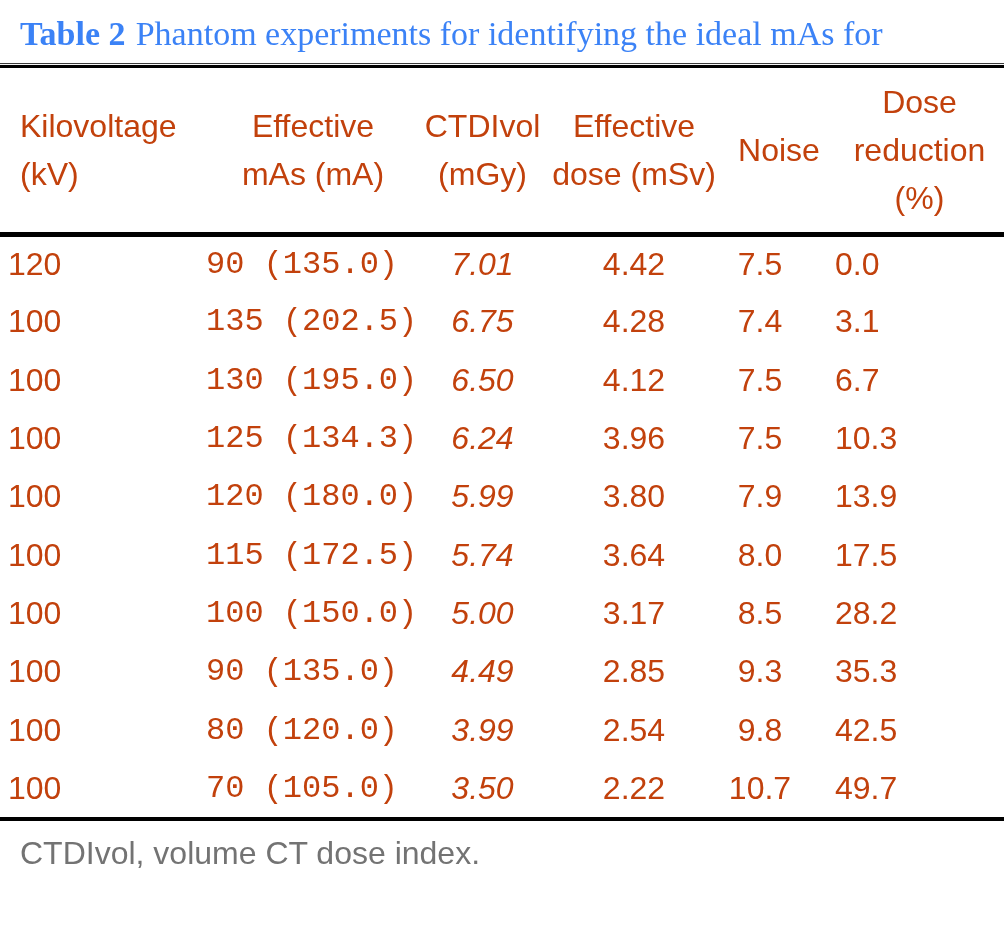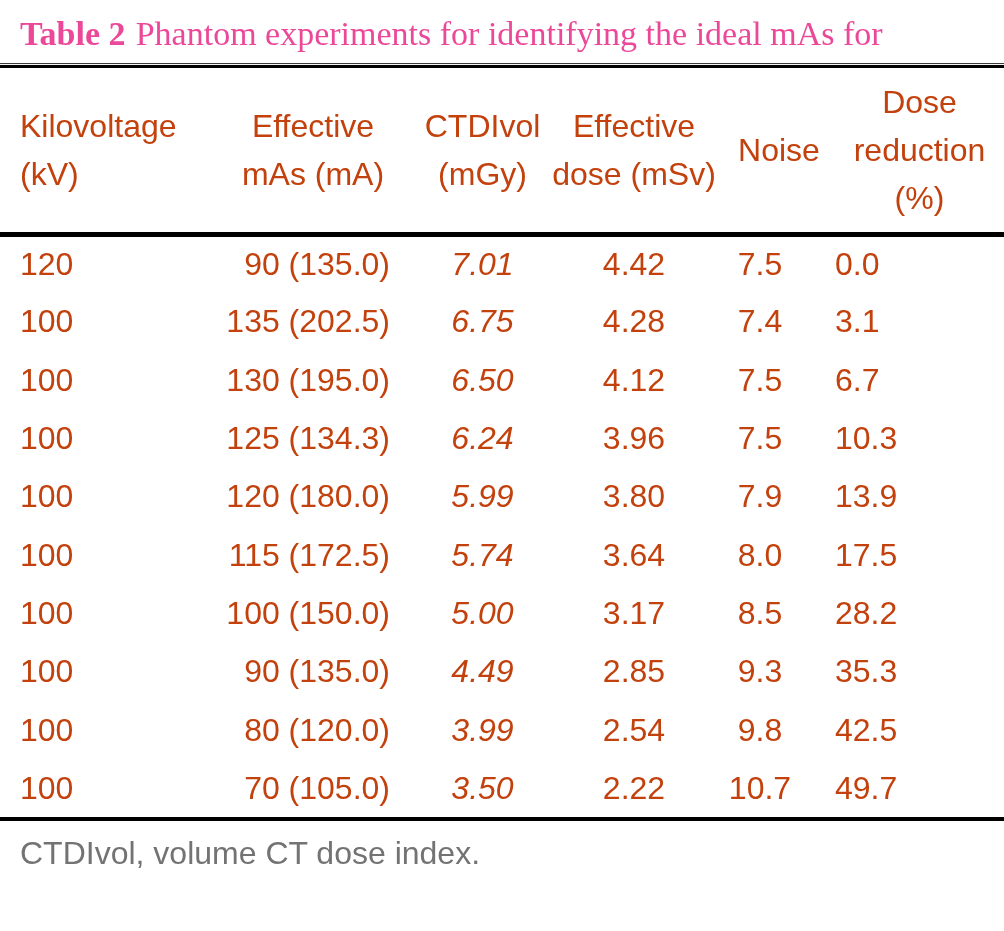--- a/index.html
+++ b/index.html
@@ -11,21 +11,21 @@
     color: #111111;
     overflow: hidden;
   }
 
   
   .caption {
     font-family: "Liberation Serif", serif;
     font-size: 34px;
     line-height: 52px;
     padding: 8px 20px 0 20px;
-    color: #ec4899;
+    color: #3b82f6;
   }
   .cap-line { white-space: nowrap; }
   .cap-label { font-weight: bold; margin-right: 0.3em; }
 
   
   .rule { width: 1004px; background-color: #000000; }
   .rule-top {
     margin-top: 3px;
     height: 5px;
     background-color: #000000;
@@ -55,22 +55,22 @@
     font-weight: normal;
     vertical-align: middle;
     padding: 0;
     text-align: center;
   }
   thead th .hline { line-height: 48px; white-space: nowrap; }
   thead th.c1 { text-align: left; padding-left: 20px; }
 
   tbody tr { height: 58.3px; }
   tbody td { vertical-align: middle; padding: 0; white-space: nowrap; }
-  td.c1 { text-align: left;  padding-left: 20px; }
-  td.c2 { text-align: right; padding-right: 30px; }
+  td.c1 { text-align: left;  padding-left: 8px; }
+  td.c2 { text-align: right; padding-right: 30px; font-family: Liberation Mono, monospace; }
   td.c3 { text-align: center; font-style: italic; }
   td.c4 { text-align: center; }
   td.c5 { text-align: center; padding-right: 38px; }
   td.c6 { padding-right: 48px; }
 
   
   .footnote {
     font-family: "Liberation Sans", sans-serif;
     font-size: 32px;
     line-height: 40px;

